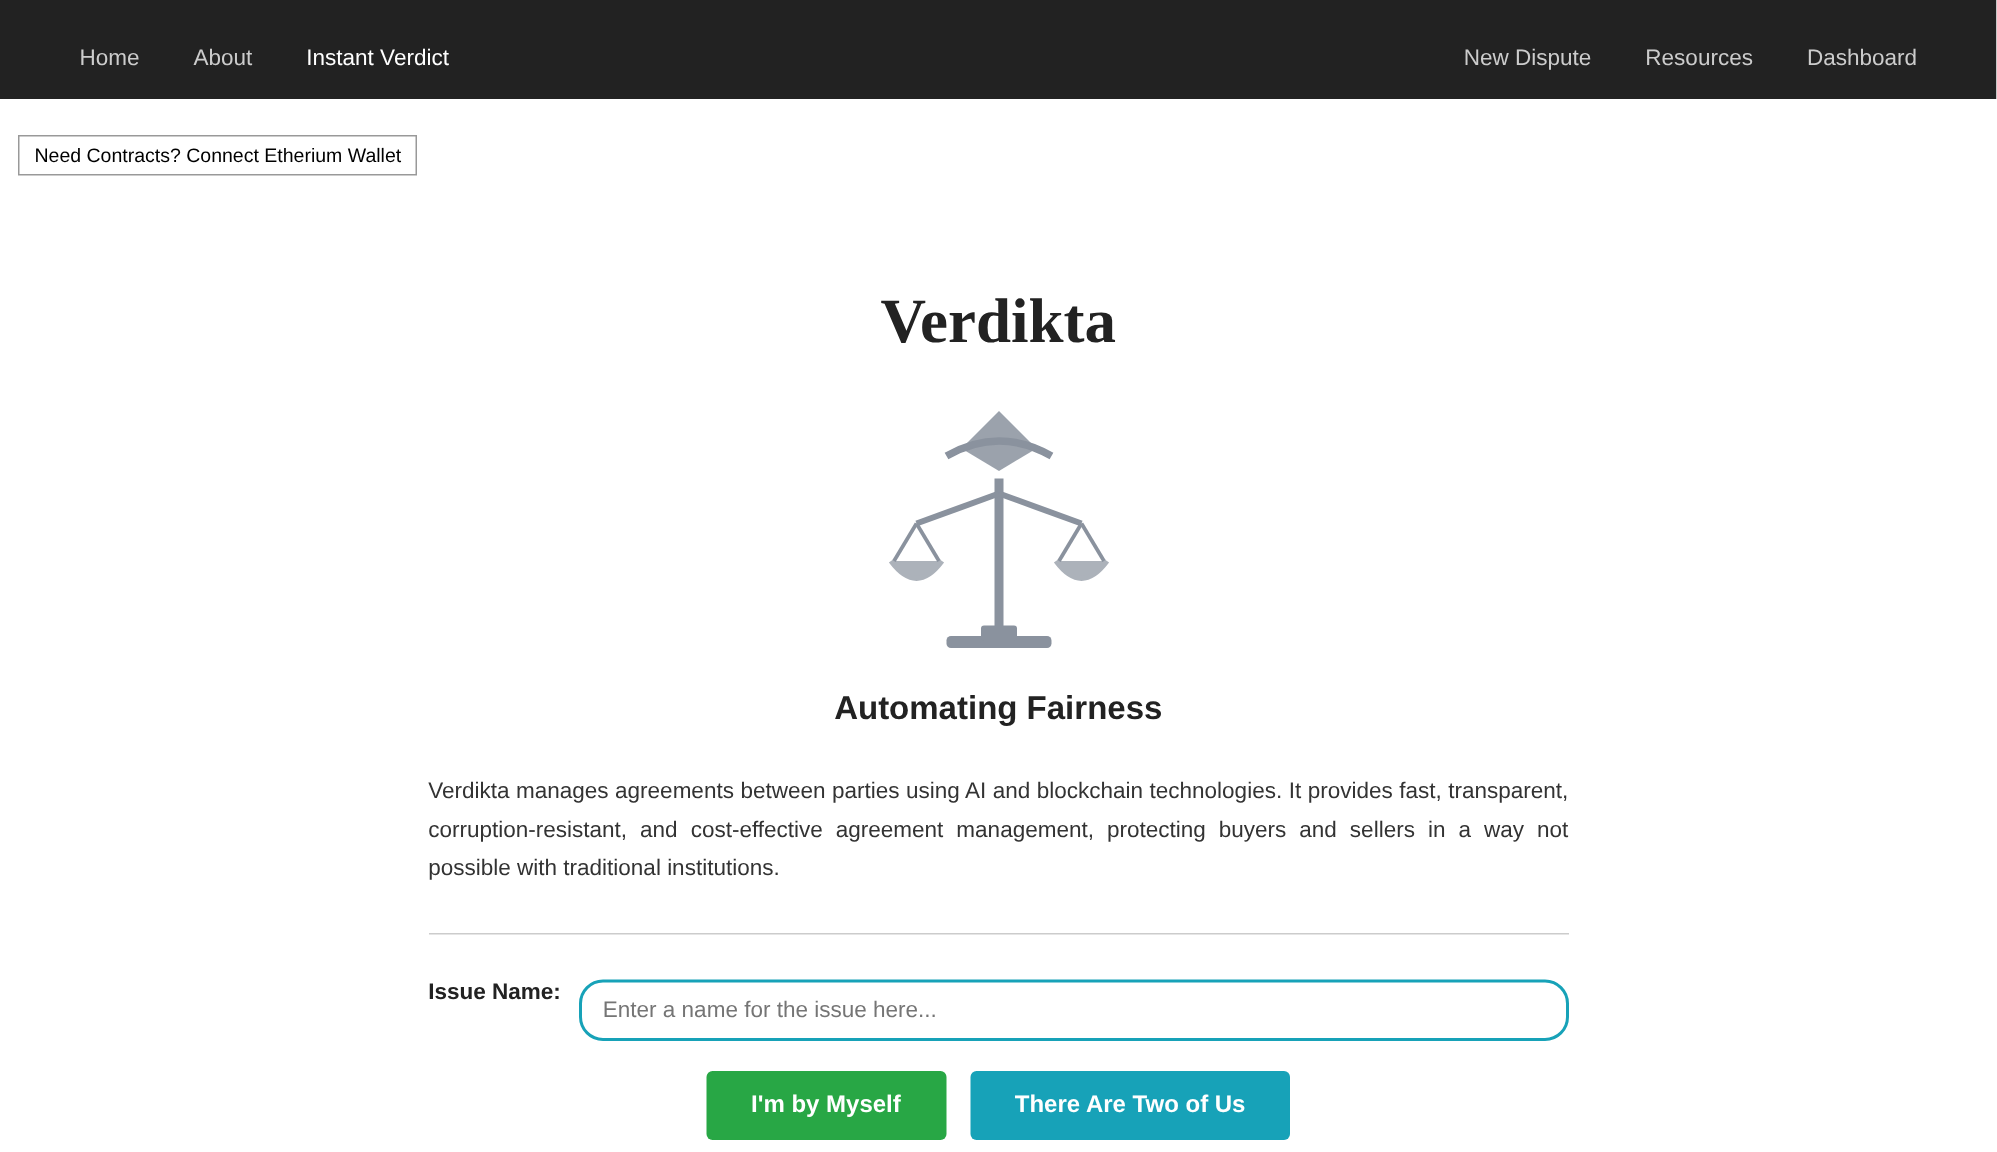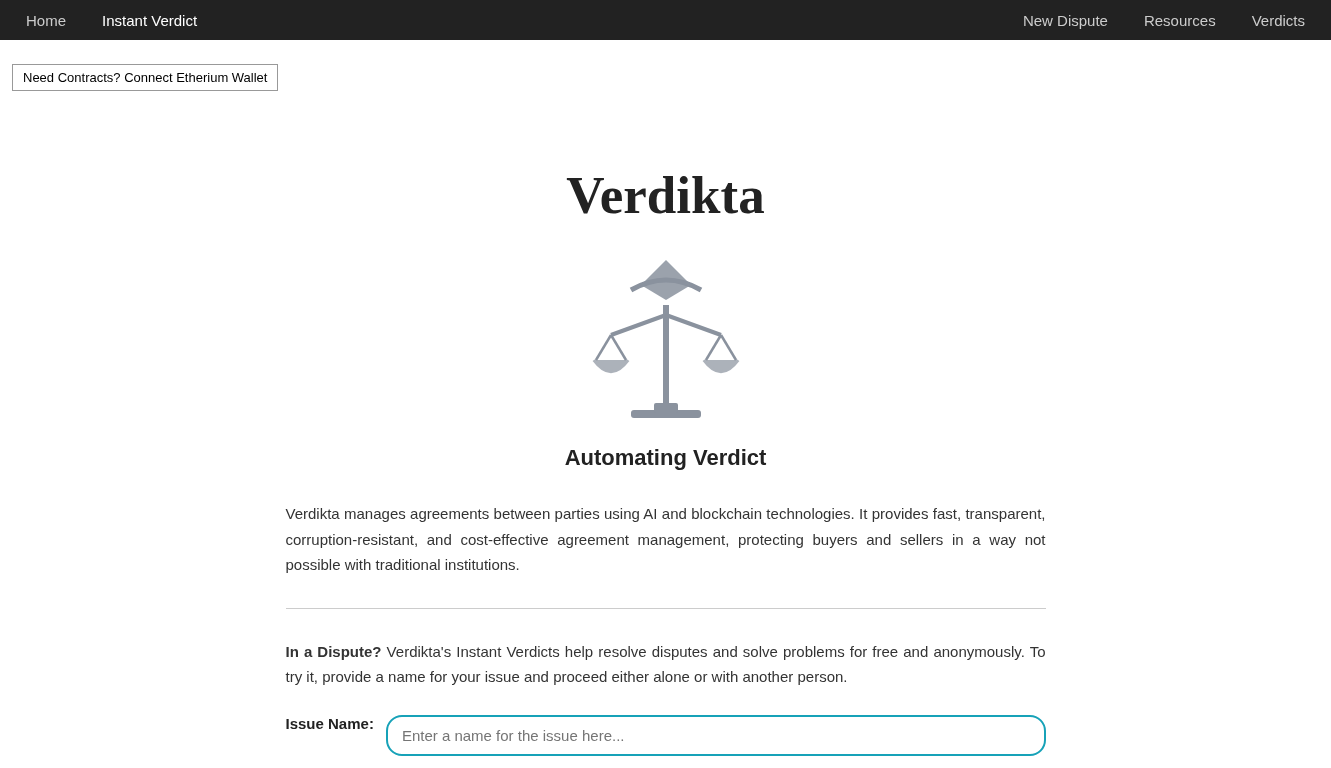--- a/index.html
+++ b/index.html
@@ -12,23 +12,23 @@
       font-family: Arial, sans-serif;
       background: #fff;
       width: 1331px;
       min-height: 768px;
     }
 
     
     nav {
       background: #222;
       display: flex;
-      align-items: center;
-      padding: 0 8px;
-      height: 40px;
+      align-items: flex-end;
+      padding: 0 35px;
+      height: 66px;
     }
 
     nav a {
       color: #ccc;
       text-decoration: none;
       font-size: 15px;
       padding: 0 18px;
       height: 55px;
       display: flex;
       align-items: center;
@@ -57,21 +57,21 @@
 
     
     .main-content {
       max-width: 800px;
       margin: 0 auto;
       padding: 20px 20px 40px;
       text-align: center;
     }
 
     .site-title {
-      font-size: 53px;
+      font-size: 42px;
       font-weight: bold;
       color: #222;
       margin-top: 30px;
       margin-bottom: 20px;
       font-family: Georgia, serif;
     }
 
     
     .scales-container {
       display: flex;
@@ -163,25 +163,26 @@
       font-size: 16px;
       cursor: pointer;
       font-weight: bold;
     }
   </style>
 </head>
 <body>
 
 <nav>
   <a>Home</a>
+  <a>About</a>
   <a class="active">Instant Verdict</a>
   <div class="spacer"></div>
   <a>New Dispute</a>
   <a>Resources</a>
-  <a>Verdicts</a>
+  <a>Dashboard</a>
 </nav>
 
 <div>
   <button class="wallet-btn">Need Contracts? Connect Etherium Wallet</button>
 </div>
 
 <div class="main-content">
 
   <h1 class="site-title">Verdikta</h1>
 
@@ -207,29 +208,26 @@
 
       <path d="M28 115 Q45 138 62 115" stroke="#8a929e" stroke-width="3.5" fill="#8a929e" opacity="0.7"></path>
 
       <line x1="155" y1="90" x2="140" y2="115" stroke="#8a929e" stroke-width="2.5"></line>
       <line x1="155" y1="90" x2="170" y2="115" stroke="#8a929e" stroke-width="2.5"></line>
 
       <path d="M138 115 Q155 138 172 115" stroke="#8a929e" stroke-width="3.5" fill="#8a929e" opacity="0.7"></path>
     </svg>
   </div>
 
-  <h2 class="tagline">Automating Verdict</h2>
+  <h2 class="tagline">Automating Fairness</h2>
 
   <p class="description">Verdikta manages agreements between parties using AI and blockchain technologies. It provides fast, transparent, corruption-resistant, and cost-effective agreement management, protecting buyers and sellers in a way not possible with traditional institutions.</p>
 
   <hr>
 
-  <p class="dispute-section">
-    <strong>In a Dispute?</strong><span> Verdikta's Instant Verdicts help resolve disputes and solve problems for free and anonymously. To try it, provide a name for your issue and proceed either alone or with another person.</span>
-  </p>
 
   <div class="issue-name-row">
     <label class="issue-label">Issue Name:</label>
     <input class="issue-input" type="text" placeholder="Enter a name for the issue here..." style="">
   </div>
 
   <div class="buttons-row">
     <button class="btn-myself">I'm by Myself</button>
     <button class="btn-twofus">There Are Two of Us</button>
   </div>

